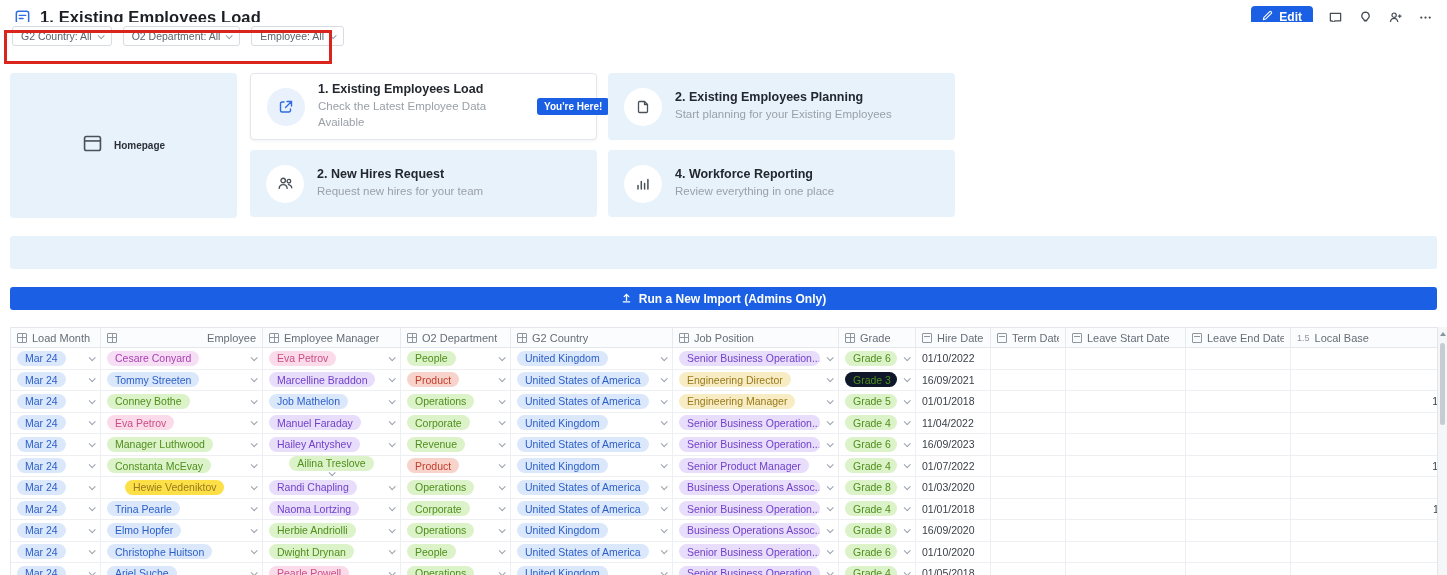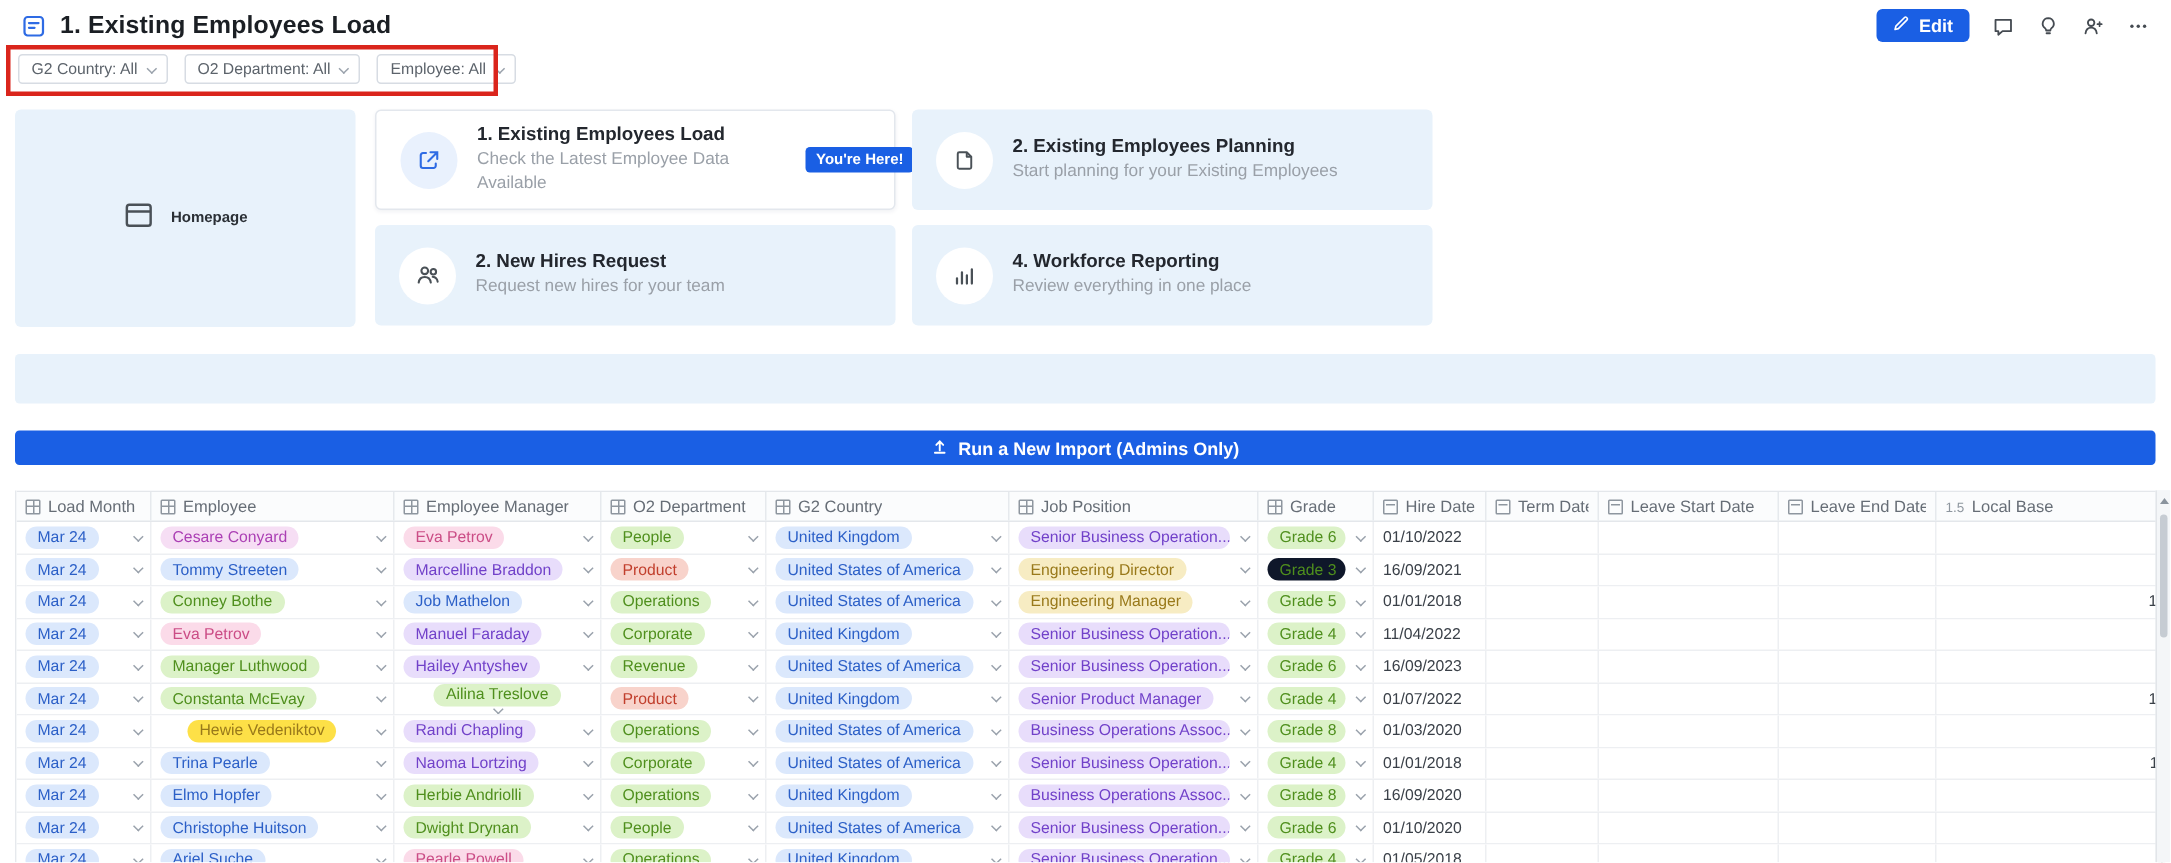--- a/index.html
+++ b/index.html
@@ -8,21 +8,21 @@
 
   
   .topbar { position:absolute; left:0; top:0; right:0; height:34px; background:#fff; display:flex; align-items:center; padding:0 14px; }
   .doc-icon { display:flex; align-items:center; }
   .title { font-size:16.5px; font-weight:700; color:#1b1f24; margin-left:9px; letter-spacing:.1px; }
   .topbar-right { margin-left:auto; display:flex; align-items:center; gap:15px; }
   .edit-btn { display:flex; align-items:center; gap:6px; background:#1a5fe4; color:#fff; border:none; border-radius:4px; font-size:12px; font-weight:600; padding:4px 11px; cursor:pointer; font-family:inherit; }
   .tb-icon { display:flex; align-items:center; cursor:pointer; }
 
   
-  .filterbar { position:absolute; left:0; top:32px; right:0; height:28px; display:flex; align-items:center; gap:11px; padding:0 12px; background:#fff; }
+  .filterbar { position:absolute; left:0; top:22px; right:0; height:28px; display:flex; align-items:center; gap:11px; padding:0 12px; background:#fff; }
   .filter-chip { display:flex; align-items:center; gap:6px; border:1px solid #d7dce3; border-radius:3px; background:#fff; padding:3px 8px; font-size:10.5px; color:#5c636b; cursor:pointer; }
   .chev { width:5px; height:5px; border-right:1.4px solid #9aa2ac; border-bottom:1.4px solid #9aa2ac; transform:rotate(45deg) translateY(-1px); flex:none; }
   .annotation { position:absolute; left:4px; top:30px; width:328px; height:34px; border:3px solid #da251c; z-index:6; pointer-events:none; }
 
   
   .homepage-card { position:absolute; left:10px; top:73px; width:227px; height:145px; background:#e8f2fb; border-radius:4px; display:flex; align-items:center; justify-content:center; gap:11px; cursor:pointer; }
   .home-label { font-size:10px; font-weight:600; color:#2b3036; }
   .nav-card { position:absolute; width:347px; height:67px; border-radius:4px; display:flex; align-items:center; padding:0 16px; gap:13px; cursor:pointer; }
   .card1 { left:250px; top:73px; background:#fff; border:1px solid #e3e7ed; box-shadow:0 1px 3px rgba(20,40,80,.06); }
   .card2 { left:608px; top:73px; background:#e8f2fb; }
@@ -204,21 +204,21 @@
     </span>
     <span>Run a New Import (Admins Only)</span>
   </button>
 
   <div class="table">
     <div class="thead">
         <div class="th" style="width: 90px;">
           <span class="icon-grid"></span>
           <span class="th-label">Load Month</span>
         </div>
-        <div class="th" style="width: 162px;">
+        <div class="th" style="width: 162px; justify-content: space-between;">
           <span class="icon-grid"></span>
           <span class="th-label">Employee</span>
         </div>
         <div class="th" style="width: 138px;">
           <span class="icon-grid"></span>
           <span class="th-label">Employee Manager</span>
         </div>
         <div class="th" style="width: 110px;">
           <span class="icon-grid"></span>
           <span class="th-label">O2 Department</span>

